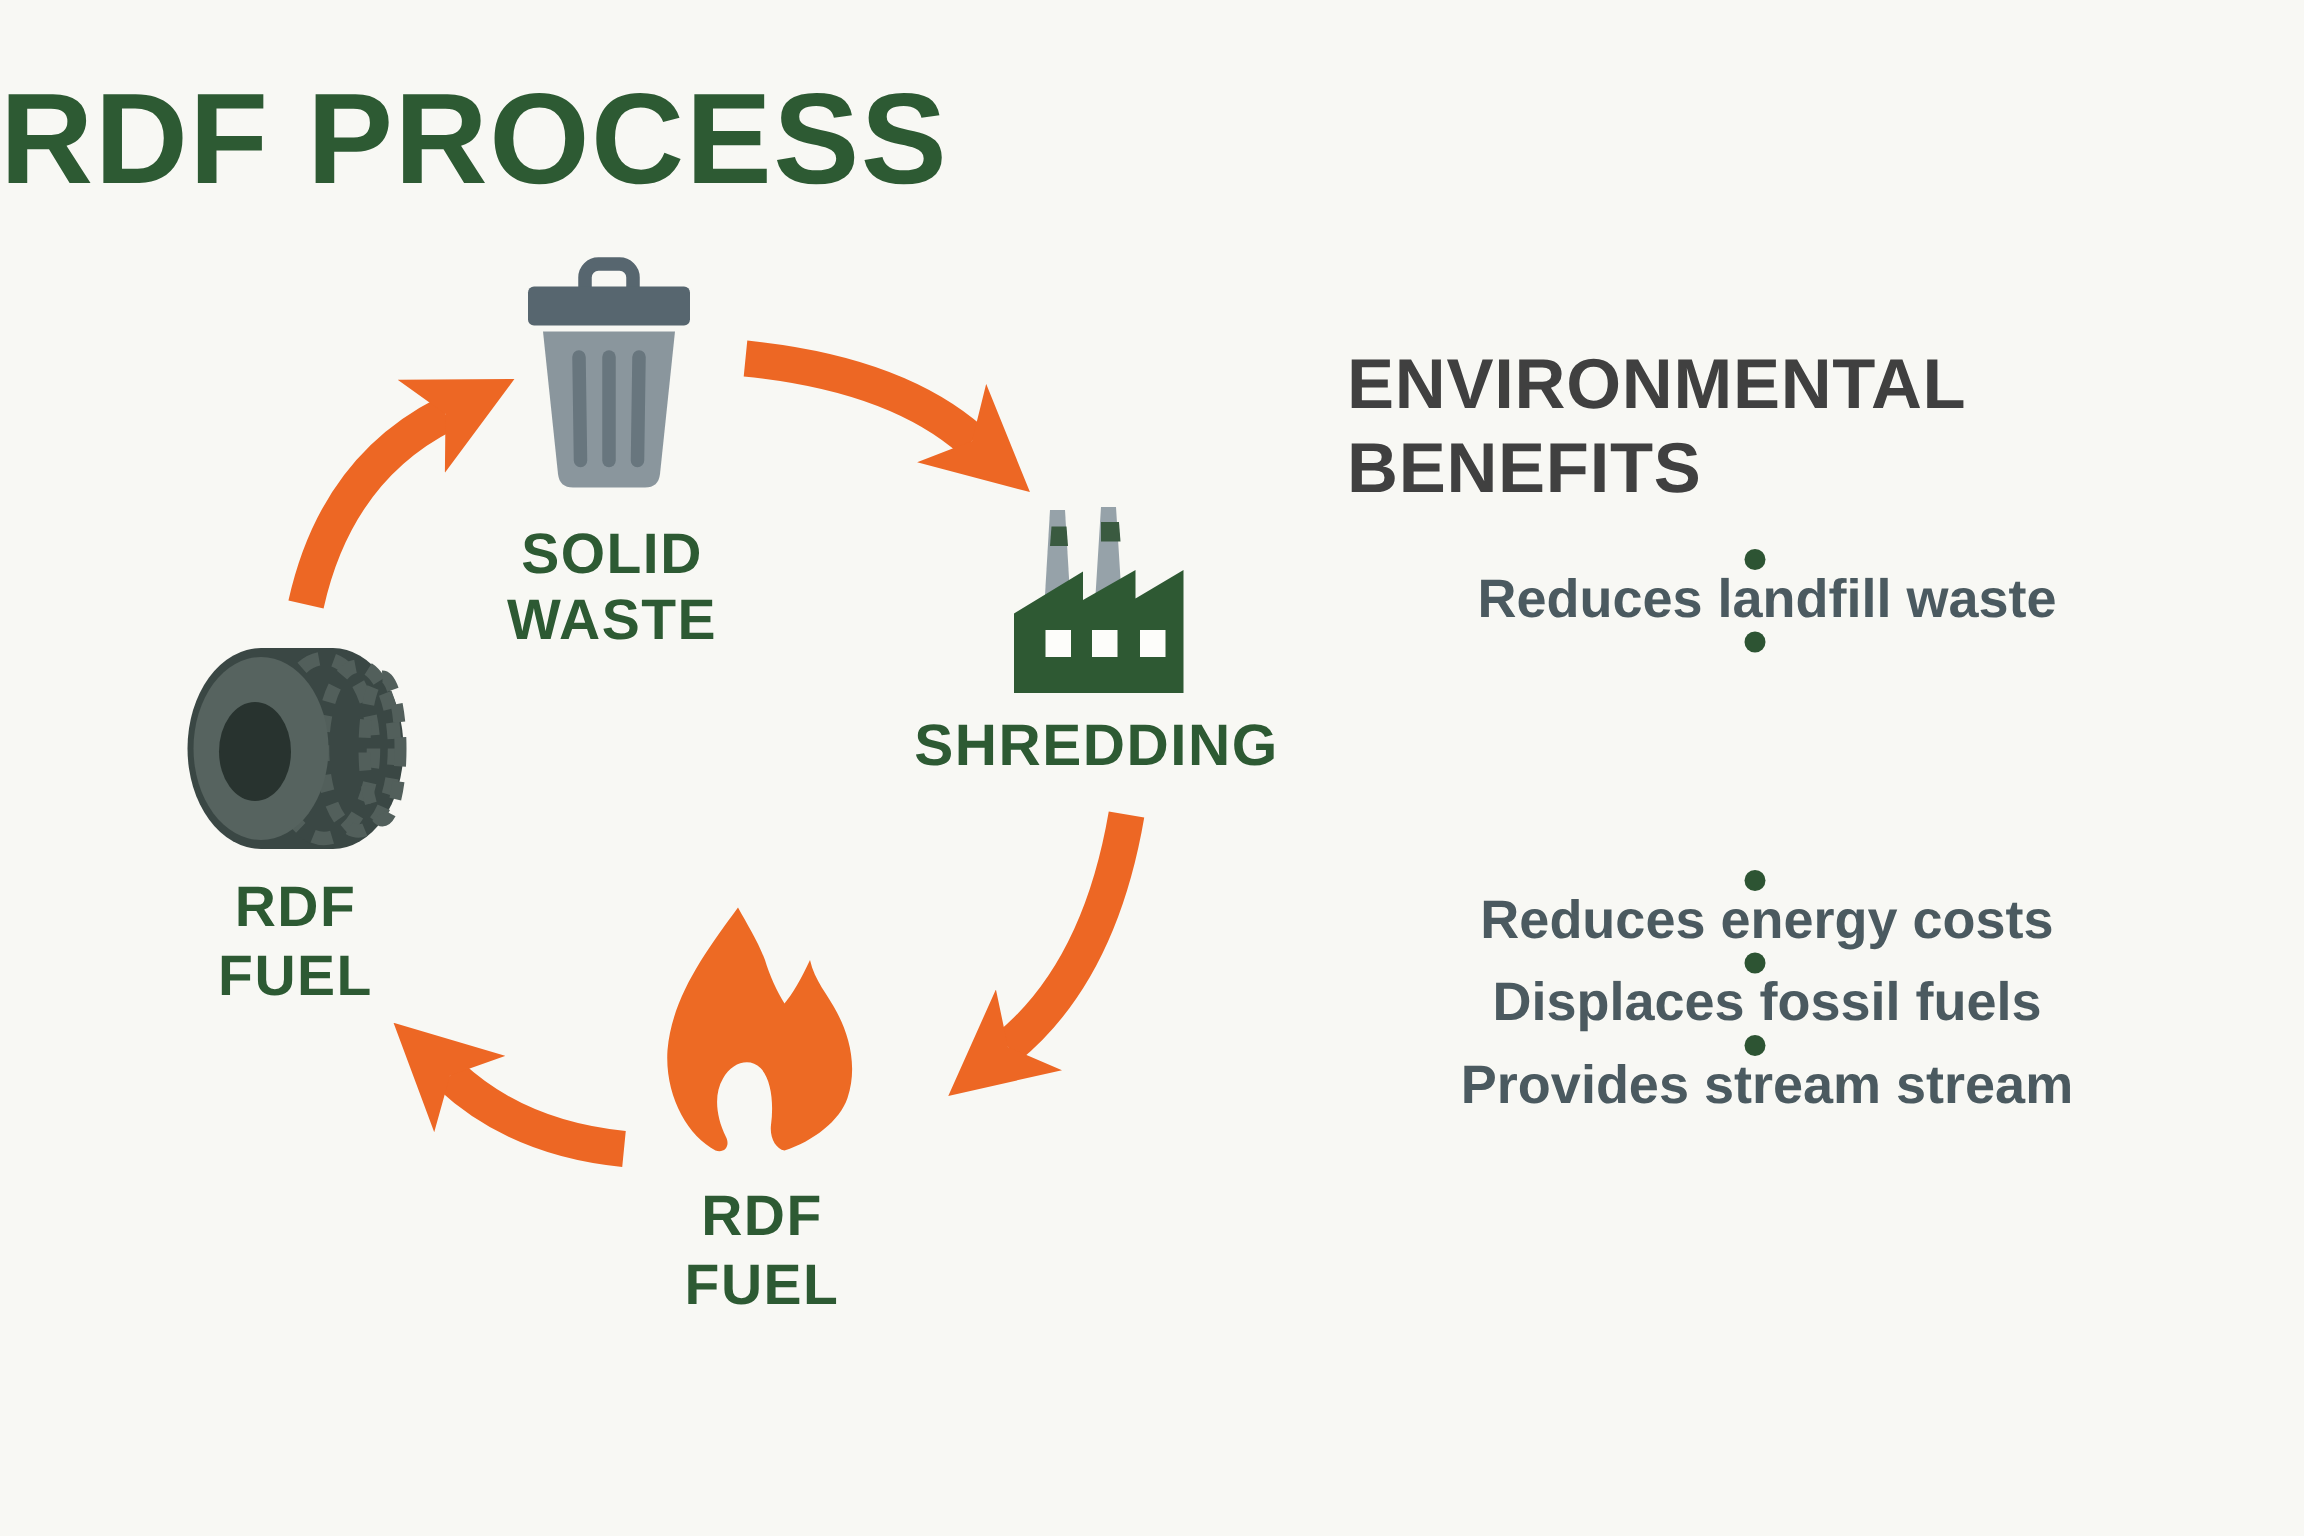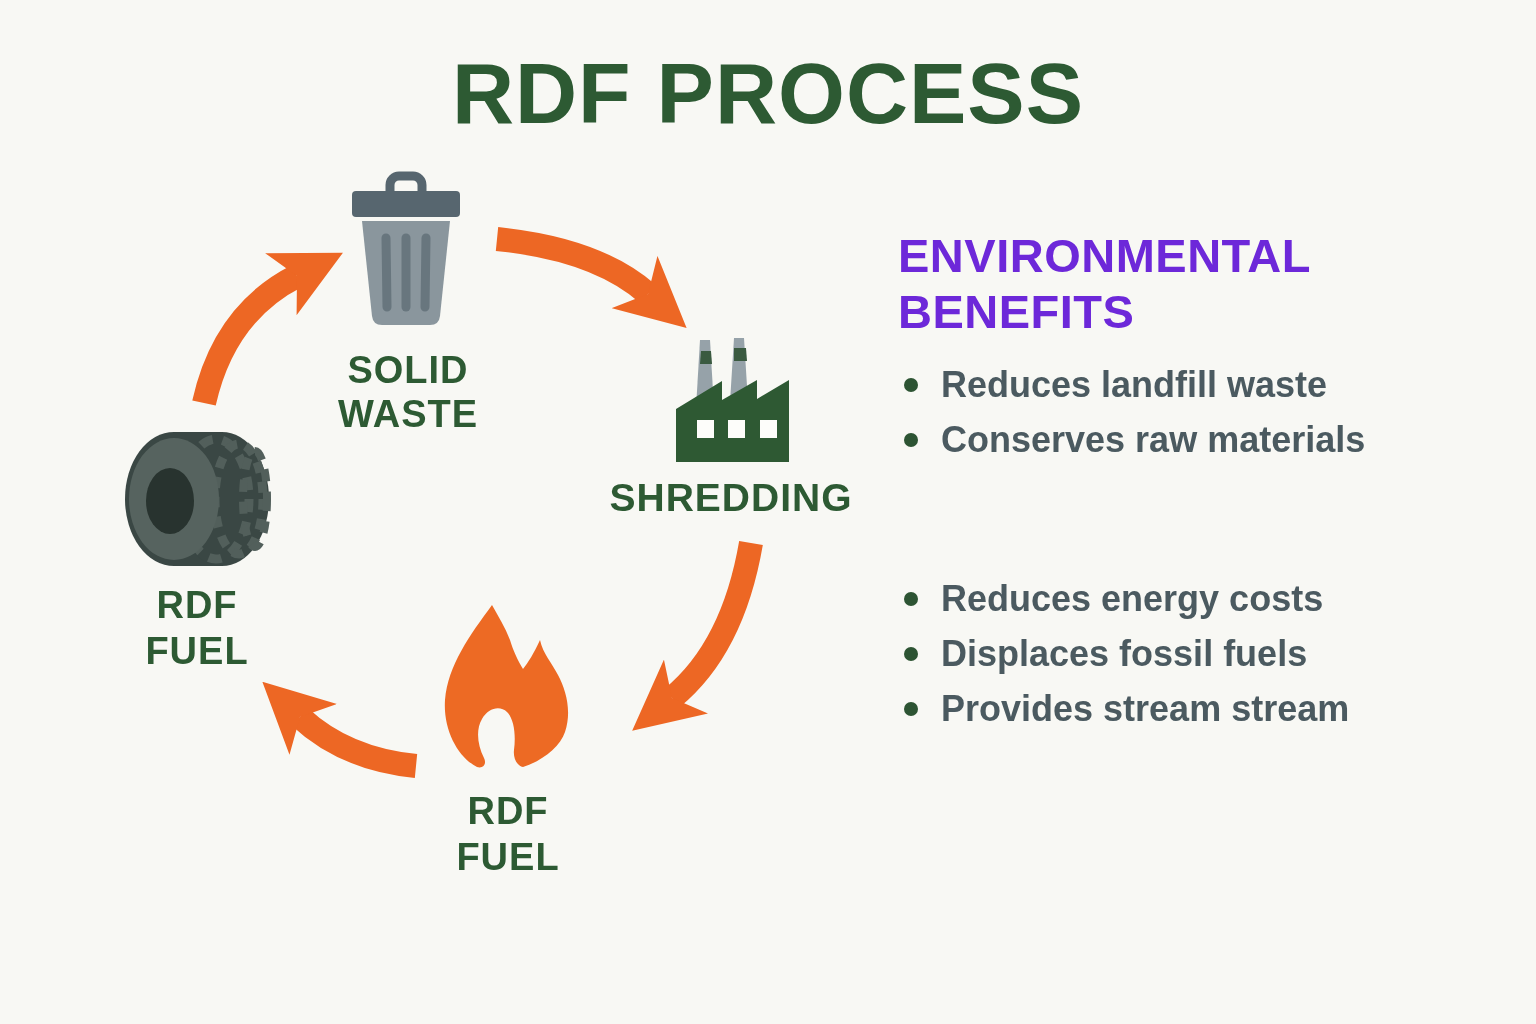--- a/index.html
+++ b/index.html
@@ -6,21 +6,20 @@
   body{
     width:1536px;height:1024px;
     background:#f8f8f4;
     font-family:"Liberation Sans", sans-serif;
     overflow:hidden;position:relative;
   }
   .canvas{position:absolute;inset:0;width:1536px;height:1024px;}
 
   .page-title{
     position:absolute;left:0;top:44px;width:1536px;
-    text-align:center;
     font-size:86px;font-weight:800;letter-spacing:1px;
     color:#2d5a33;
   }
 
   .node-label{
     position:absolute;
     text-align:center;
     font-weight:800;
     color:#2d5a33;
     white-space:pre-line;
@@ -34,25 +33,25 @@
   .icon-abs{position:absolute;}
 
   .benefits{
     position:absolute;left:898px;width:560px;
   }
   .benefits-env{top:228px;}
   .benefits-com{top:580px;}
   .benefits h2{
     margin:0 0 26px 0;
     font-size:47px;line-height:56px;font-weight:800;
-    color:#6d28d9;max-width:470px;letter-spacing:.5px;
+    color:#404040;max-width:470px;letter-spacing:.5px;
   }
   .benefit-row{
     display:flex;align-items:center;
-    margin-bottom:17px;height:38px;
+    margin-bottom:17px;height:38px;flex-direction:column;
   }
   .bullet-dot{
     width:14px;height:14px;border-radius:50%;
     background:#2d5433;flex:0 0 auto;
     margin:0 23px 0 6px;
   }
   .benefit-text{
     font-size:36px;font-weight:600;color:#4b5a60;
     line-height:38px;white-space:nowrap;
   }
@@ -138,21 +137,20 @@
 FUEL</div>
 
   <div class="benefits benefits-env">
     <h2>ENVIRONMENTAL BENEFITS</h2>
     <div class="benefit-row">
       <span class="bullet-dot"></span>
       <span class="benefit-text">Reduces landfill waste</span>
     </div>
     <div class="benefit-row">
       <span class="bullet-dot"></span>
-      <span class="benefit-text">Conserves raw materials</span>
     </div>
   </div>
 
   <div class="benefits benefits-com">
     <div class="benefit-row">
       <span class="bullet-dot"></span>
       <span class="benefit-text">Reduces energy costs</span>
     </div>
     <div class="benefit-row">
       <span class="bullet-dot"></span>

